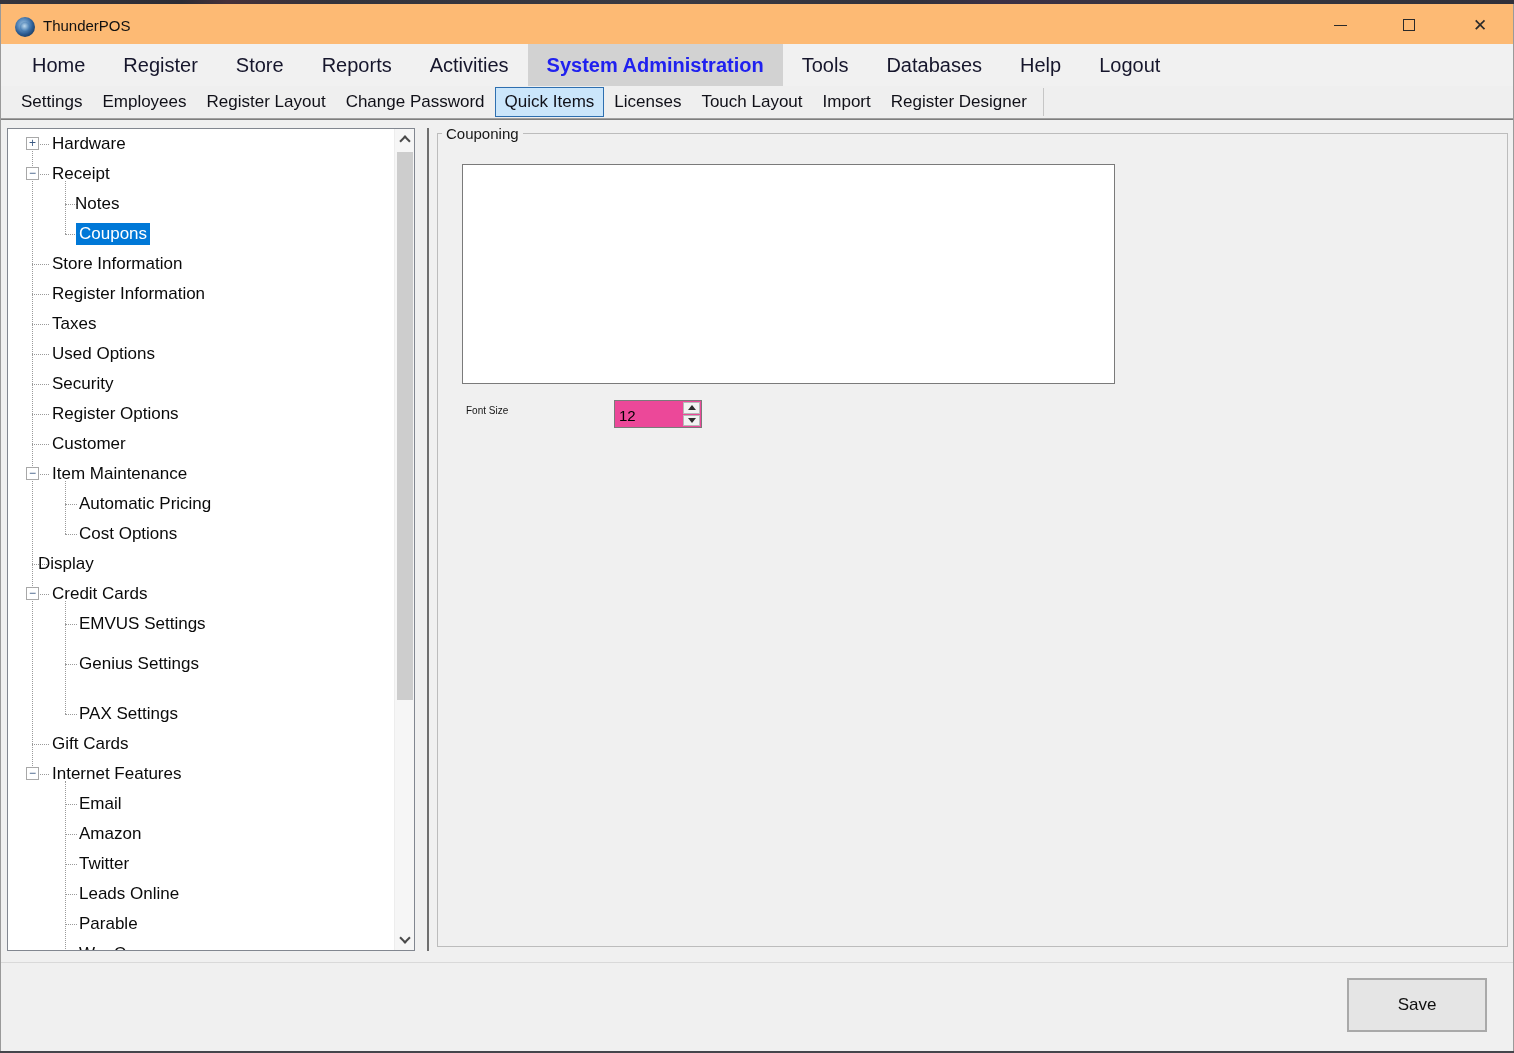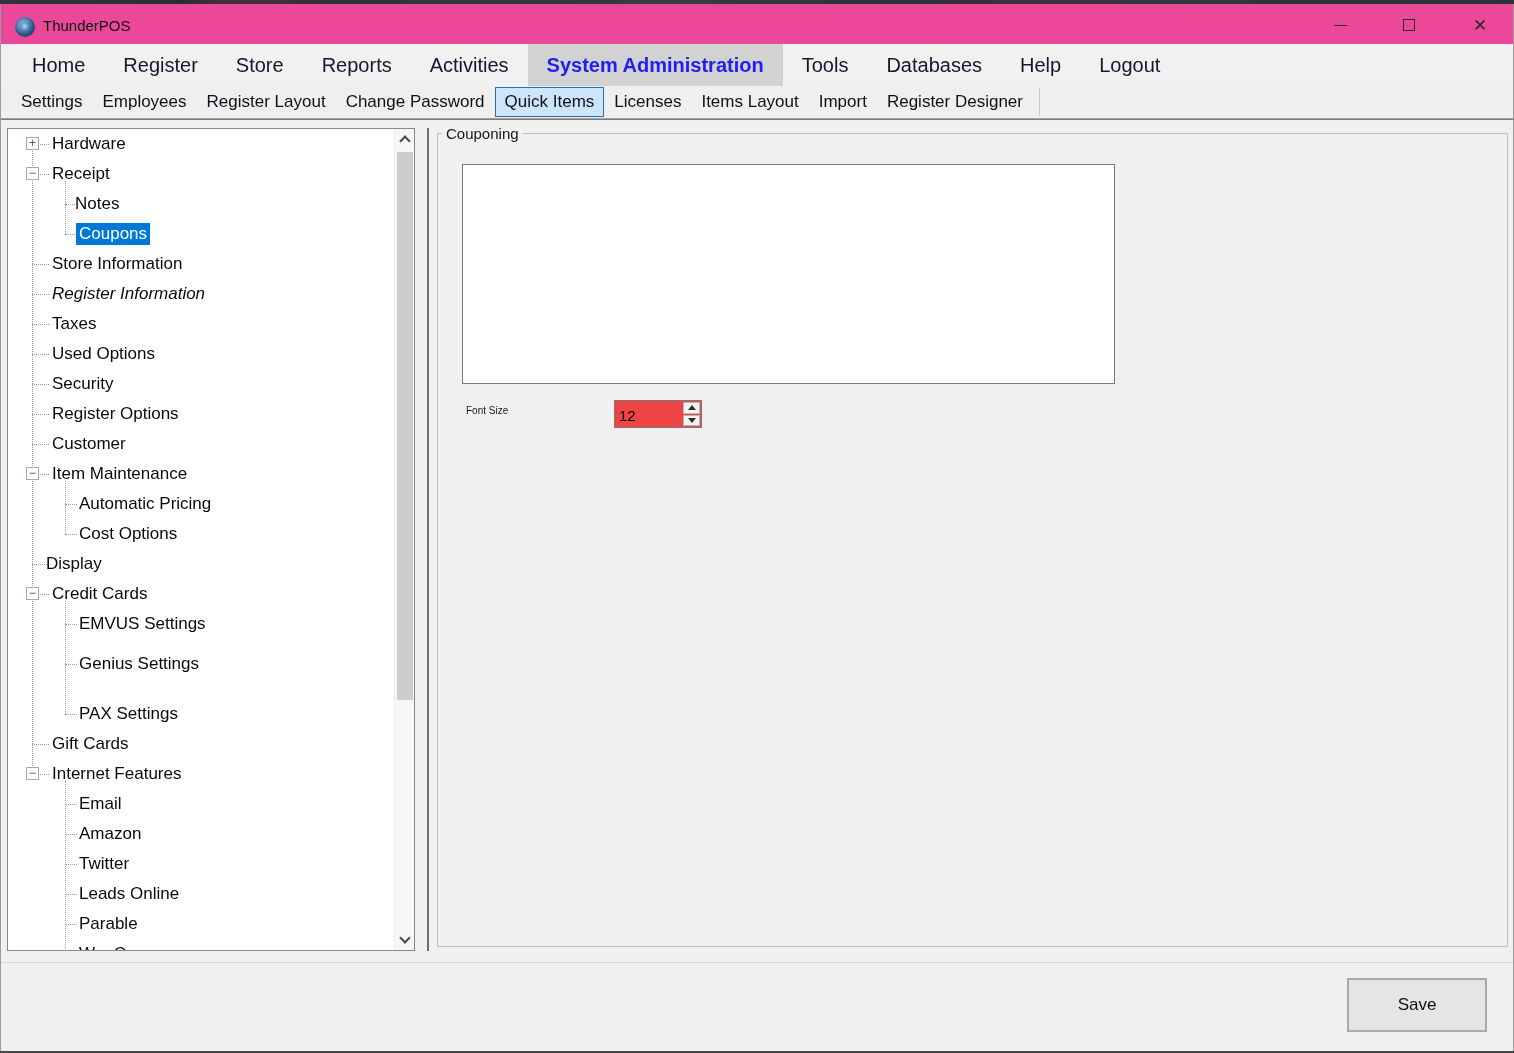--- a/index.html
+++ b/index.html
@@ -9,21 +9,21 @@
     background:#f0f0f0; font-family:"Liberation Sans", sans-serif; color:#111;
   }
   
   .edge-strip { position:absolute; left:0; width:1514px; background:linear-gradient(90deg,#35353d 0%,#2c2c34 12%,#463038 15%,#33333b 22%,#3a3a42 45%,#31313b 60%,#3c3044 66%,#35353d 80%,#30303a 100%); }
   .edge-top { top:0; height:4px; }
   .edge-bottom { bottom:0; height:2px; background:#45454b; }
   .win-border-l { position:absolute; left:0; top:4px; width:1px; height:1047px; background:#9a9a9a; }
   .win-border-r { position:absolute; right:0; top:4px; width:1px; height:1047px; background:#9a9a9a; }
 
   
-  .titlebar { position:absolute; left:1px; top:4px; width:1512px; height:40px; background:#ec4899; }
+  .titlebar { position:absolute; left:1px; top:4px; width:1512px; height:40px; background:#fdba74; }
   .app-icon { position:absolute; left:14px; top:13px; width:20px; height:20px; border-radius:50%;
     background:radial-gradient(circle at 42% 38%, #9fc2de 0%, #5e8fc0 30%, #2d5d94 55%, #16314f 85%, #10253d 100%); }
   .app-icon::after { content:""; position:absolute; left:5px; top:5px; width:10px; height:10px; border-radius:50%;
     background:radial-gradient(circle at 45% 40%, #bcd9ee 0%, #4a7fb4 60%, #24476e 100%); }
   .app-title { position:absolute; left:42px; top:13px; font-size:15px; color:#111; }
   .win-btn { position:absolute; top:4px; width:34px; height:34px; display:flex; align-items:center; justify-content:center; }
   .btn-min { left:1322px; } .btn-max { left:1391px; } .btn-close { left:1462px; }
   .glyph-min { width:13px; height:0; border-top:1px solid #2a2a2a; }
   .glyph-max { width:12px; height:12px; border:1px solid #2a2a2a; }
   .glyph-close { font-size:17px; color:#2a2a2a; line-height:1; }
@@ -68,21 +68,21 @@
 
   
   .splitter { position:absolute; left:427px; top:128px; width:2px; height:823px; background:#6f6f6f; }
 
   
   .groupbox { position:absolute; left:437px; top:133px; width:1071px; height:814px; border:1px solid #bcbcbc; }
   .groupbox-legend { position:absolute; left:4px; top:-9px; background:#f0f0f0; padding:0 4px; font-size:15px; color:#161616; }
   .coupon-text { position:absolute; left:24px; top:30px; width:653px; height:220px; background:#ffffff;
     border:1px solid #7a7a7a; resize:none; outline:none; font-family:"Liberation Sans",sans-serif; font-size:15px; padding:3px; }
   .fontsize-label { position:absolute; left:28px; top:271px; font-size:10px; color:#161616; }
-  .spinner { position:absolute; left:176px; top:266px; width:88px; height:28px; background:#ef4444;
+  .spinner { position:absolute; left:176px; top:266px; width:88px; height:28px; background:#ec4899;
     border:1px solid #7a7a7a; display:flex;justify-content:space-between; }
   .spinner-input { flex:1; border:none; outline:none; font-family:"Liberation Sans",sans-serif; font-size:15px; padding:2px 0 0 4px; min-width:0; background:transparent; }
   .spinner-btns { width:19px; display:flex; flex-direction:column; padding:1px; }
   .spin-btn { flex:1; margin:0 0 1px 0; background:#f2f2f2; border:1px solid #b8b8b8;
     display:flex; align-items:center; justify-content:center; }
   .spin-btn:last-child { margin-bottom:0; }
   .arr-up { width:0; height:0; border-left:4px solid transparent; border-right:4px solid transparent; border-bottom:5px solid #2b2b2b; }
   .arr-down { width:0; height:0; border-left:4px solid transparent; border-right:4px solid transparent; border-top:5px solid #2b2b2b; }
 
   
@@ -124,21 +124,21 @@
     <div class="menu-item">Logout</div>
   </div>
 
 <div class="toolbar">
     <div class="tool-item">Settings</div>
     <div class="tool-item">Employees</div>
     <div class="tool-item">Register Layout</div>
     <div class="tool-item">Change Password</div>
     <div class="tool-item selected">Quick Items</div>
     <div class="tool-item">Licenses</div>
-    <div class="tool-item">Items Layout</div>
+    <div class="tool-item">Touch Layout</div>
     <div class="tool-item">Import</div>
     <div class="tool-item">Register Designer</div>
     <div class="tool-sep"></div>
   </div>
 <div class="content-topline"></div>
 
 <div class="tree-panel">
   <div class="tree-items">
       <div class="tree-guide" style="left: 24px; top: 15px; height: 630px;"></div>
       <div class="tree-guide" style="left: 57px; top: 52px; height: 53px;"></div>
@@ -162,21 +162,21 @@
       <div class="tree-row" style="top: 90px;">
         <div class="tree-stub child"></div>
         <span class="tree-label selected" style="left: 68px;">Coupons</span>
       </div>
       <div class="tree-row" style="top: 120px;">
         <div class="tree-stub root"></div>
         <span class="tree-label" style="left: 41px;">Store Information</span>
       </div>
       <div class="tree-row" style="top: 150px;">
         <div class="tree-stub root"></div>
-        <span class="tree-label" style="left: 41px; font-style: italic;">Register Information</span>
+        <span class="tree-label" style="left: 41px;">Register Information</span>
       </div>
       <div class="tree-row" style="top: 180px;">
         <div class="tree-stub root"></div>
         <span class="tree-label" style="left: 41px;">Taxes</span>
       </div>
       <div class="tree-row" style="top: 210px;">
         <div class="tree-stub root"></div>
         <span class="tree-label" style="left: 41px;">Used Options</span>
       </div>
       <div class="tree-row" style="top: 240px;">
@@ -199,21 +199,21 @@
       <div class="tree-row" style="top: 360px;">
         <div class="tree-stub child"></div>
         <span class="tree-label" style="left: 68px;">Automatic Pricing</span>
       </div>
       <div class="tree-row" style="top: 390px;">
         <div class="tree-stub child"></div>
         <span class="tree-label" style="left: 68px;">Cost Options</span>
       </div>
       <div class="tree-row" style="top: 420px;">
         <div class="tree-stub root"></div>
-        <span class="tree-label" style="left: 35px;">Display</span>
+        <span class="tree-label" style="left: 27px;">Display</span>
       </div>
       <div class="tree-row" style="top: 450px;">
         <div class="tree-marker">−</div>
         <div class="tree-stub after-box"></div>
         <span class="tree-label" style="left: 41px;">Credit Cards</span>
       </div>
       <div class="tree-row" style="top: 480px;">
         <div class="tree-stub child"></div>
         <span class="tree-label" style="left: 68px;">EMVUS Settings</span>
       </div>

